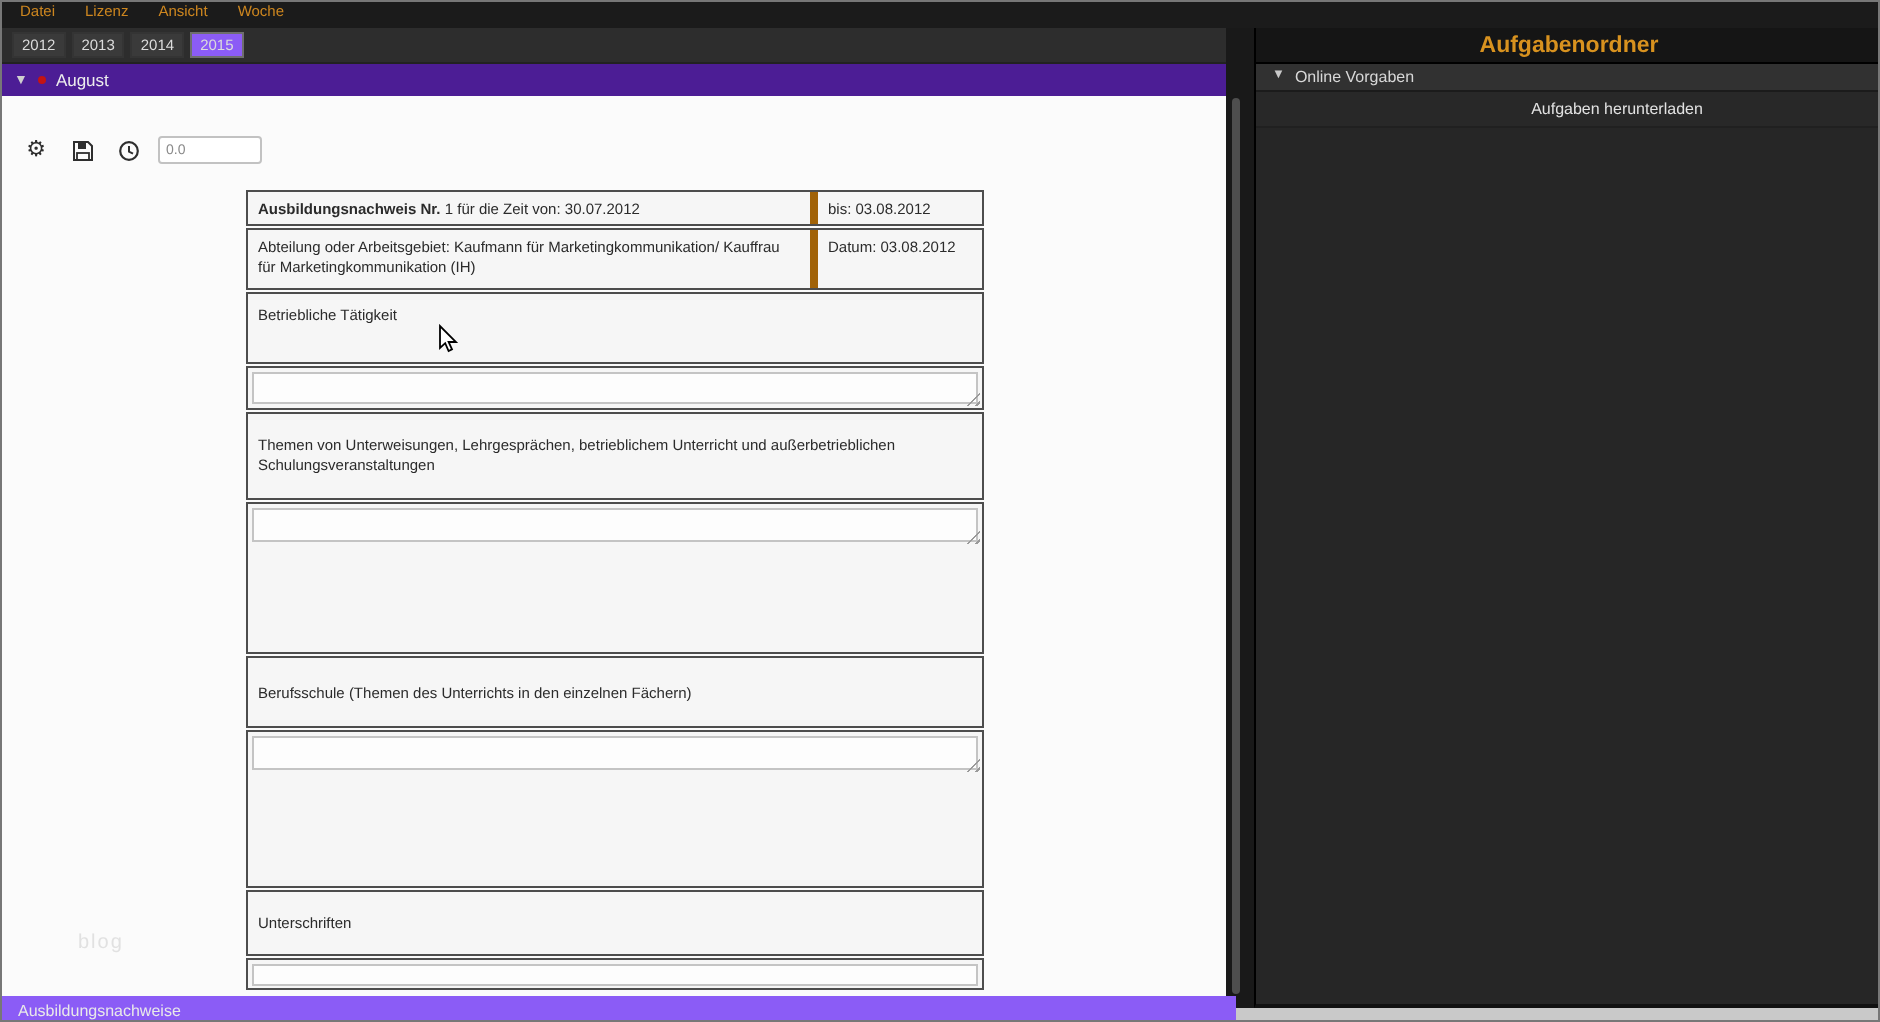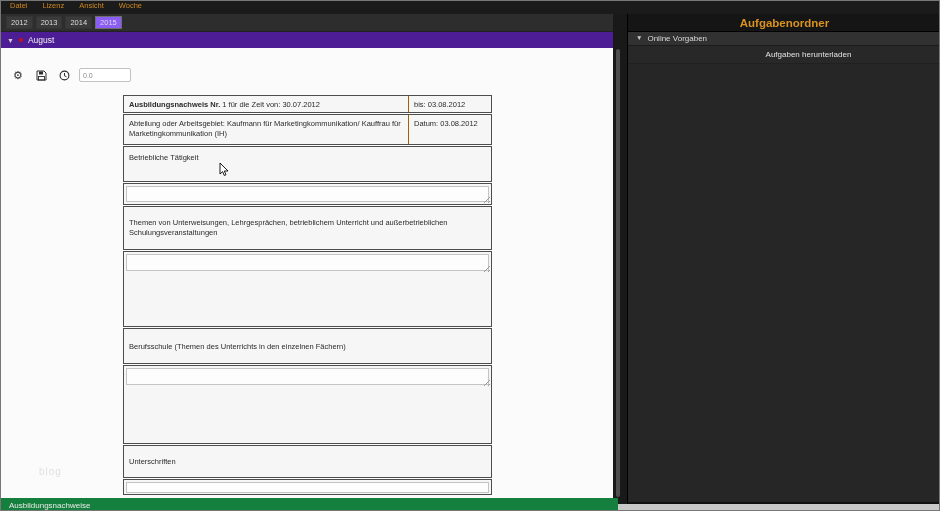--- a/index.html
+++ b/index.html
@@ -36,21 +36,21 @@
   .tb-icon { width:12px; height:12px; display:flex; align-items:center; justify-content:center;
              color:#2e2e2e; font-size:11px; line-height:1; }
   .hours-input { width:52px; height:14px; font-size:7px; color:#8a8a8a; border:1px solid #c2c2c2;
                  border-radius:2px; background:#fff; padding-left:3px; margin-left:-2px;
                  font-family:"Liberation Sans", sans-serif; }
 
   
   .form { position:absolute; left:122px; top:81px; width:369px; font-size:7.5px; color:#2b2b2b; }
   .fbox { border:1px solid #4d4d4d; background:#f6f6f6; margin-bottom:1px; position:relative; }
   .split { display:flex; }
-  .cell-l { flex:1; border-right:1px solid #a16207; padding:4px 5px; line-height:1.35; }
+  .cell-l { flex:1; border-right:4px solid #a16207; padding:4px 5px; line-height:1.35; }
   .cell-r { width:82px; padding:4px 5px; line-height:1.35; }
   .r1 { height:18px; } .r2 { height:31px; }
   .r1 .cell-l, .r1 .cell-r { padding-top:4px; }
   .lab1 { height:36px; padding:6px 5px; }
   .lab2 { height:44px; display:flex; align-items:center; padding:0 5px; line-height:1.35; }
   .lab3 { height:36px; display:flex; align-items:center; padding:0 5px; }
   .lab4 { height:33px; display:flex; align-items:center; padding:0 5px; }
   .in1 { height:22px; } .in2 { height:76px; } .in3 { height:79px; } .in4 { height:16px; }
   .ta { position:absolute; left:2px; right:2px; top:2px; height:17px; background:#fdfdfd;
         border:1px solid #c4c4c4; font-size:7.5px; color:#333; }
@@ -79,21 +79,21 @@
   .rp-group { height:15px; background:#313131; border-top:1px solid #000;
               border-bottom:1px solid #1b1b1b; display:flex; align-items:center; gap:5px;
               padding-left:8px; font-size:8px; color:#d8d8d8; }
   .rp-group .tri { color:#c9c9c9; font-size:6.5px; }
   .rp-btn { height:18px; background:#282828; border-bottom:1px solid #202020; display:flex;
             align-items:center; justify-content:center; font-size:8px; color:#e2e2e2; cursor:default;padding-left:48px; }
 
   .corner-strip { position:absolute; left:617px; top:503px; width:323px; height:8px; background:#c9c9c9; }
 
   
-  .statusbar { position:absolute; left:0; top:497px; width:617px; height:14px; background:#15803d;
+  .statusbar { position:absolute; left:0; top:497px; width:617px; height:14px; background:#8b5cf6;
                display:flex; align-items:center; padding-left:8px; font-size:8px; color:#e9e9e9; }
 </style>
 </head>
 <body>
 
 <div id="app">
 
   <div class="menubar">
     <span class="menu-item">Datei</span>
     <span class="menu-item">Lizenz</span>

